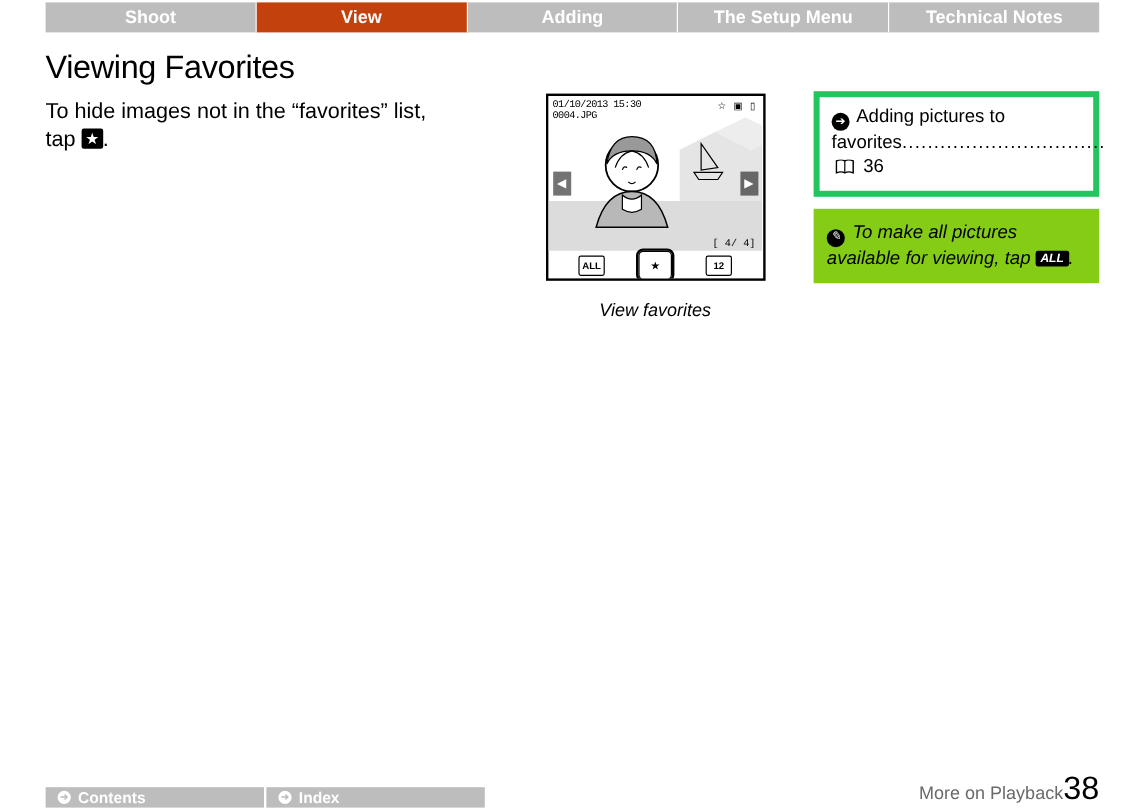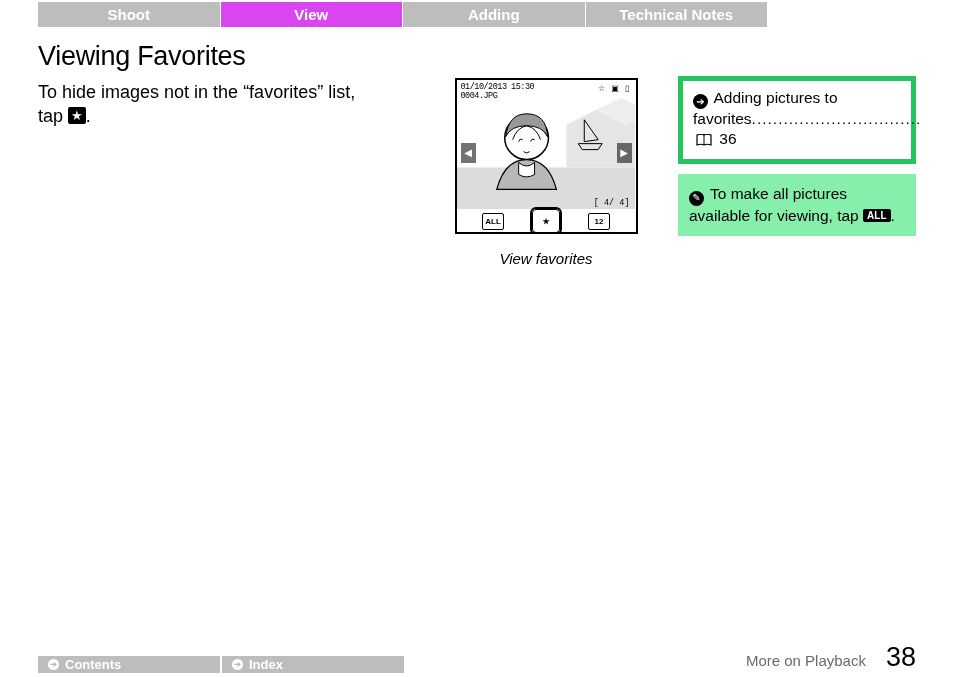--- a/index.html
+++ b/index.html
@@ -16,38 +16,38 @@
     position: relative;
     width: 954px;
     height: 677px;
     padding: 0 38px;
     box-sizing: border-box;
   }
 
   
   .tabbar {
     display: flex;
-    width: 729px;
+    width: 878px;
     height: 25px;
     margin-top: 2px;
   }
   .tab {
     flex: 1 1 0;
     height: 25px;
     line-height: 25px;
     text-align: center;
     font-weight: 700;
     font-size: 15px;
     color: #fff;
     border-right: 1px solid #fff;
     background: #bdbdbd;
     cursor: pointer;
   }
   .tab:last-child { border-right: none; }
-  .tab.active { background: #d946ef; }
+  .tab.active { background: #c2410c; }
 
   
   h1.title {
     margin: 14px 0 2px 0;
     font-size: 27px;
     font-weight: 400;
     letter-spacing: -0.3px;
   }
 
   
@@ -178,24 +178,25 @@
   }
   .book-icon {
     display: inline-block;
     vertical-align: -2px;
     margin: 0 3px;
   }
   .dots {
     letter-spacing: 1px;
   }
   .tipbox {
-    background: #86efac;
+    background: #84cc16;
     padding: 10px 11px;
     font-size: 15.5px;
     line-height: 1.35;
+    font-style: italic;
   }
   .all-btn {
     display: inline-block;
     background: #000;
     color: #fff;
     border-radius: 2px;
     padding: 0 4px;
     font-size: 10px;
     font-weight: 700;
     vertical-align: 2px;
@@ -231,41 +232,42 @@
     background: #fff;
     color: #bdbdbd;
     font-size: 8px;
     margin-right: 6px;
   }
   .footer-right {
     position: absolute;
     right: 0; bottom: 0;
     display: flex;
     align-items: baseline;
-    gap: 20px;
+    gap: 0;
   }
   .section-name {
     font-size: 15px;
     color: #6a6a6a;
   }
   .page-num {
     font-size: 27px;
     font-weight: 400;
     color: #000;
   }
 </style>
 </head>
 <body>
 
 <div class="page">
 
   <div class="tabbar">
     <div class="tab">Shoot</div>
     <div class="tab active">View</div>
     <div class="tab">Adding</div>
+    <div class="tab">The Setup Menu</div>
     <div class="tab">Technical Notes</div>
   </div>
 
   <h1 class="title">Viewing Favorites</h1>
 
   <div class="row">
 
     <div class="bodytext">
       <span>To hide images not in the “favorites” list,</span><br>
       <span>tap </span><span class="star-btn">★</span><span>.</span>

